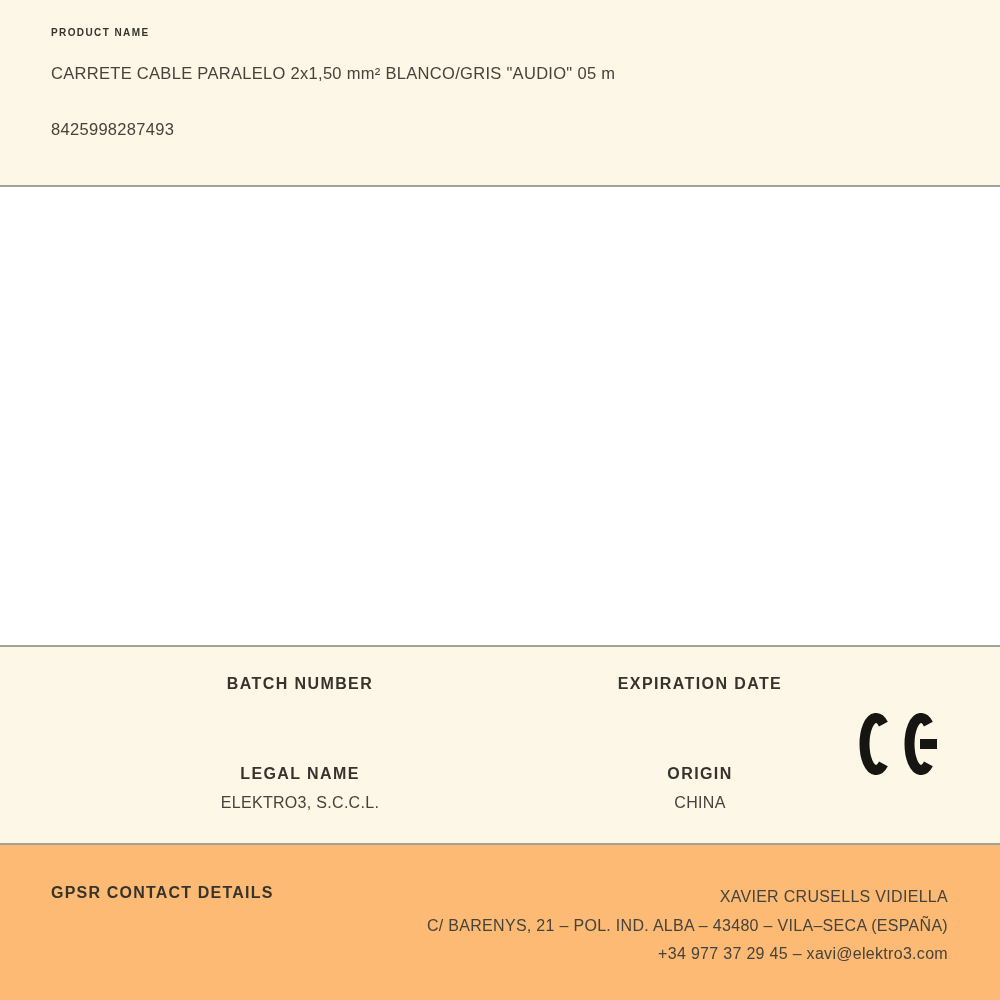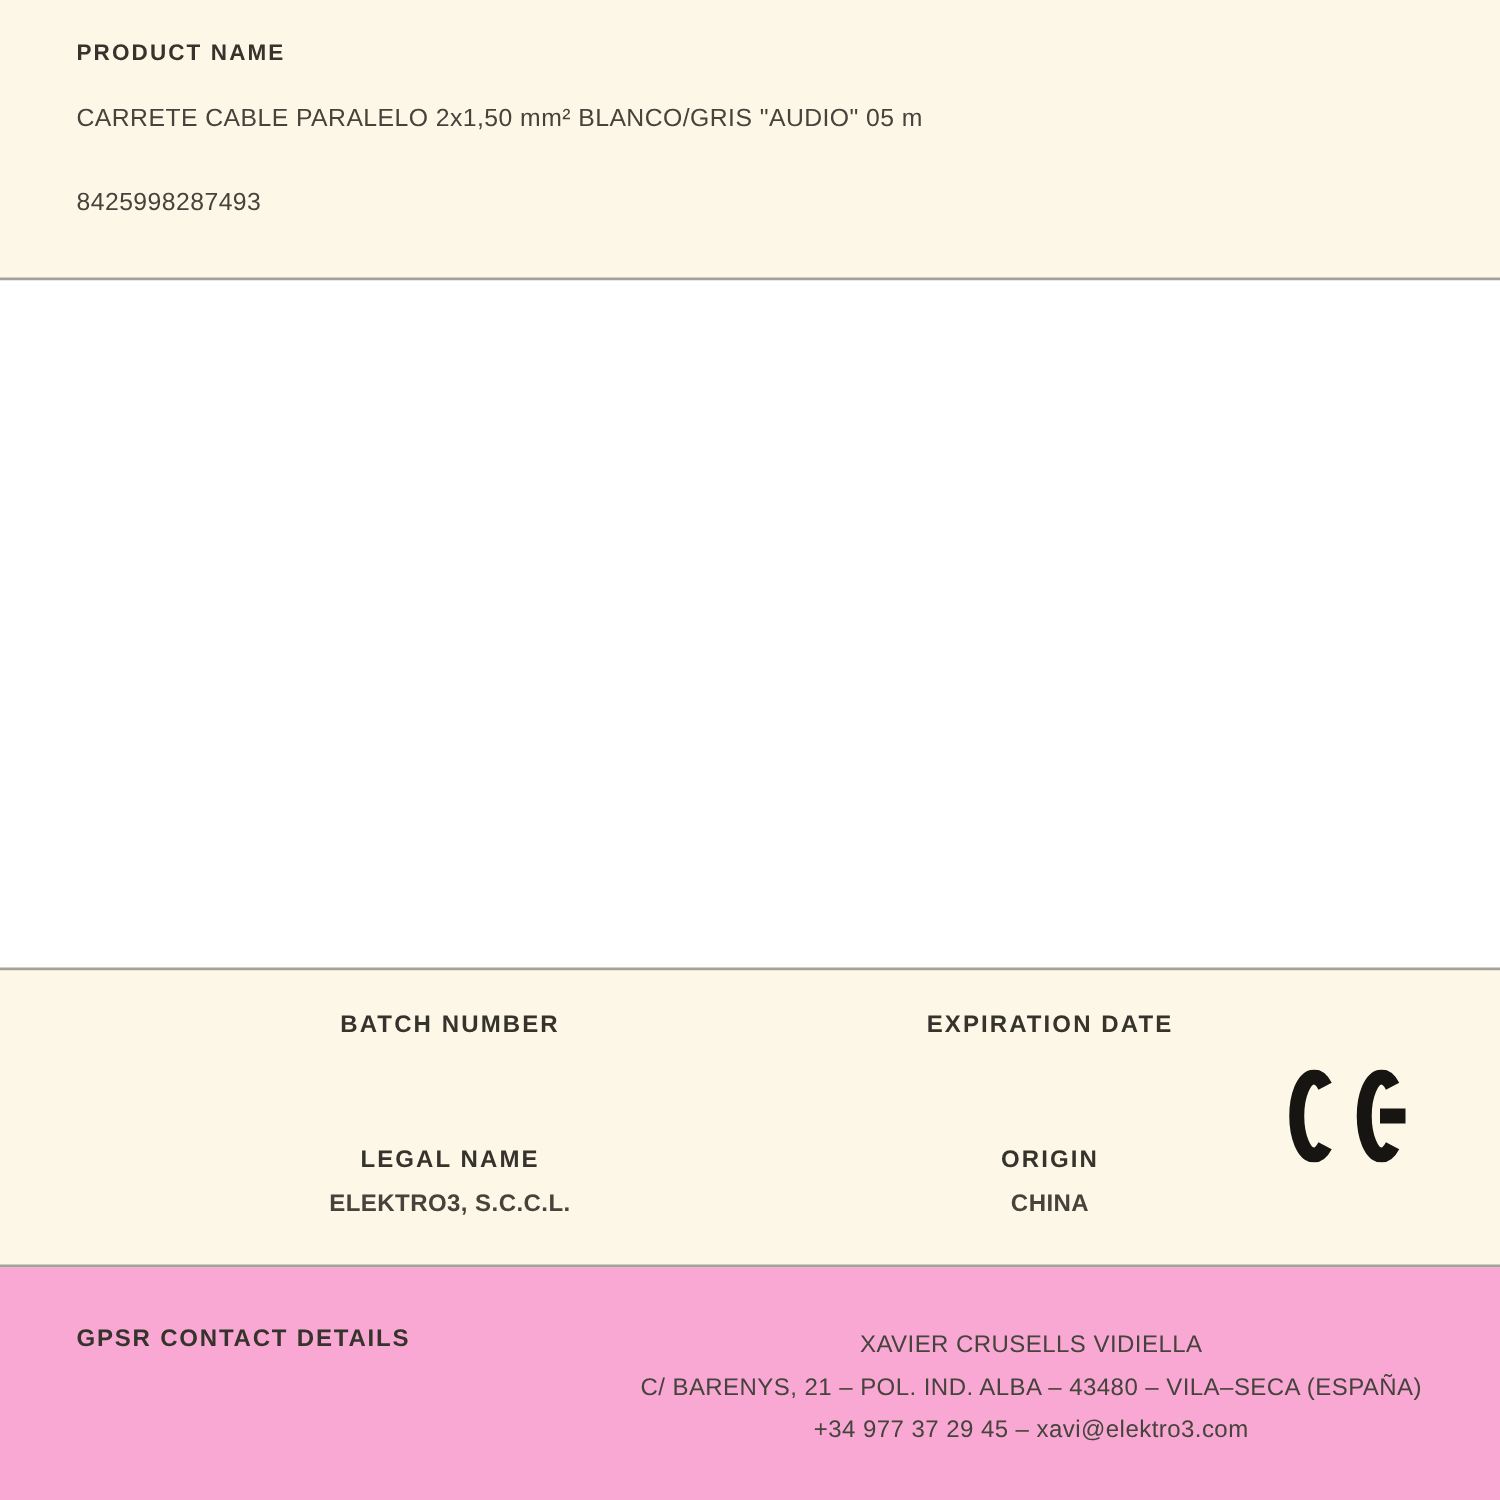--- a/index.html
+++ b/index.html
@@ -12,31 +12,31 @@
     background: #ffffff;
     color: #3d3b33;
     overflow: hidden;
   }
   .section {
     position: absolute;
     left: 0;
     width: 1000px;
   }
   .bg-cream { background: #fcf7e6; }
-  .bg-yellow { background: #f9a8d4; }
+  .bg-yellow { background: #fdba74; }
   .divider {
     position: absolute;
     left: 0;
     width: 1000px;
     height: 2px;
     background: #a3a299;
   }
   .field-label {
     font-weight: bold;
-    font-size: 15px;
+    font-size: 10px;
     letter-spacing: 1.4px;
     color: #35332c;
   }
   .field-value {
     font-size: 16.5px;
     color: #45433b;
     letter-spacing: 0.3px;
   }
   
   .top-section { top: 0; height: 185px; padding: 27px 51px 0 51px; }
@@ -47,21 +47,21 @@
   .col {
     position: absolute;
     width: 400px;
     text-align: center;
   }
   .col-left { left: 100px; }
   .col-right { left: 500px; }
   .row-1 { position: absolute; top: 28px; left: 0; width: 100%; }
   .row-1-value { position: absolute; top: 58px; left: 0; width: 100%; }
   .row-2 { position: absolute; top: 118px; left: 0; width: 100%; }
-  .row-2-value { position: absolute; top: 147px; left: 0; width: 100%; font-weight: bold; }
+  .row-2-value { position: absolute; top: 147px; left: 0; width: 100%; }
   .mid-section .field-label { font-size: 16px; }
   .mid-section .field-value { font-size: 16px; }
   .ce-mark {
     position: absolute;
     left: 858px;
     top: 713px;
     width: 82px;
     height: 62px;
   }
   
@@ -70,21 +70,21 @@
     position: absolute;
     left: 51px;
     top: 39px;
     font-size: 16px;
     letter-spacing: 1.2px;
   }
   .contact-block {
     position: absolute;
     right: 52px;
     top: 38px;
-    text-align: center;
+    text-align: right;
   }
   .contact-line {
     font-size: 16px;
     color: #45433b;
     letter-spacing: 0.3px;
     line-height: 28.5px;
   }
 </style>
 </head>
 <body>

